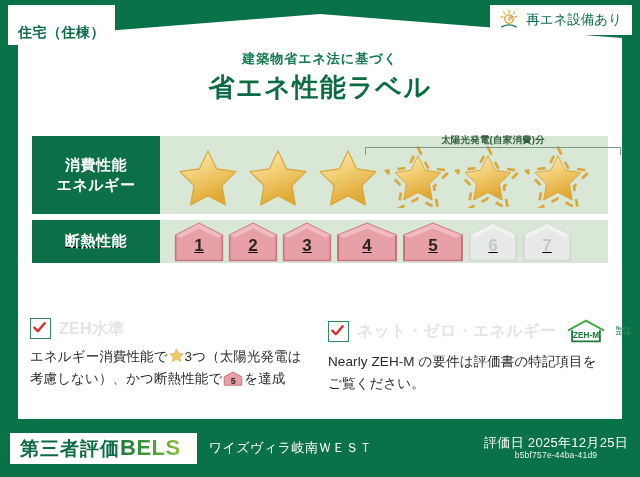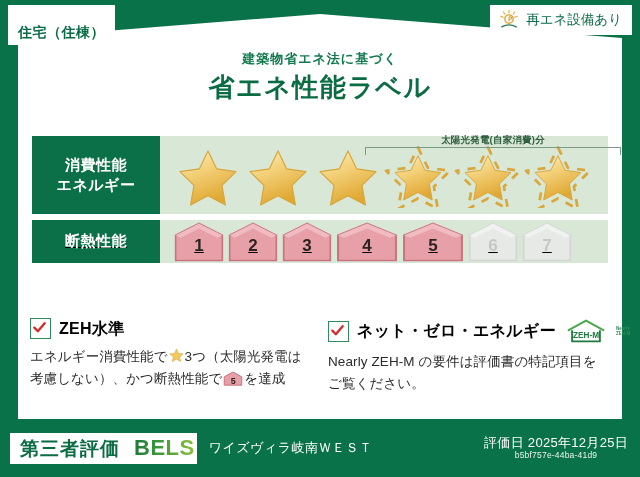--- a/index.html
+++ b/index.html
@@ -110,21 +110,21 @@
   .info-col{width:280px;}
   .info-col.right{width:282px;}
   .info-head{display:flex;align-items:center;gap:8px;margin-bottom:7px;}
   .chk{
     width:19px;height:19px;flex:0 0 19px;
     border:1.5px solid #2f8a5e;background:#fff;
     position:relative;
   }
   .chk svg{position:absolute;left:1px;top:1px;width:15px;height:15px;}
   .info-title{
-    color:#000000;font-size:16px;font-weight:bold;line-height:1;letter-spacing:.3px;
+    color:#e5e5e5;font-size:16px;font-weight:bold;line-height:1;letter-spacing:.3px;
     white-space:nowrap;
   }
   .zehm-logo{width:42px;height:26px;flex:0 0 42px;margin-left:1px;}
   .zehm-sub{
     font-size:4.5px;color:#2f8a5e;line-height:1.15;font-weight:bold;
     margin-left:1px;white-space:nowrap;
   }
   .info-body{
     color:#2b2b2b;font-size:13.5px;line-height:1.62;letter-spacing:.1px;
   }
@@ -140,21 +140,21 @@
   }
 
   
   .footer{
     position:absolute;left:0;right:0;bottom:0;height:58px;
     background:#0a7249;z-index:7;
     display:flex;align-items:center;
   }
   .bels{
     margin-left:10px;background:#fff;
-    padding:4px 2px 5px 10px;display:flex;align-items:baseline;gap:14px;
+    padding:4px 16px 5px 10px;display:flex;align-items:baseline;gap:0;
     line-height:1;
   }
   .bels .jp{color:#0b6b43;font-size:19px;font-weight:bold;letter-spacing:1px;}
   .bels .en{
     font-size:22px;font-weight:bold;letter-spacing:.5px;
     background:linear-gradient(90deg,#1f7a3e 0%,#3f9a3a 45%,#8fbf3f 100%);
     -webkit-background-clip:text;background-clip:text;color:transparent;
   }
   .bldg{
     color:#ffffff;font-size:13px;margin-left:12px;letter-spacing:.5px;

